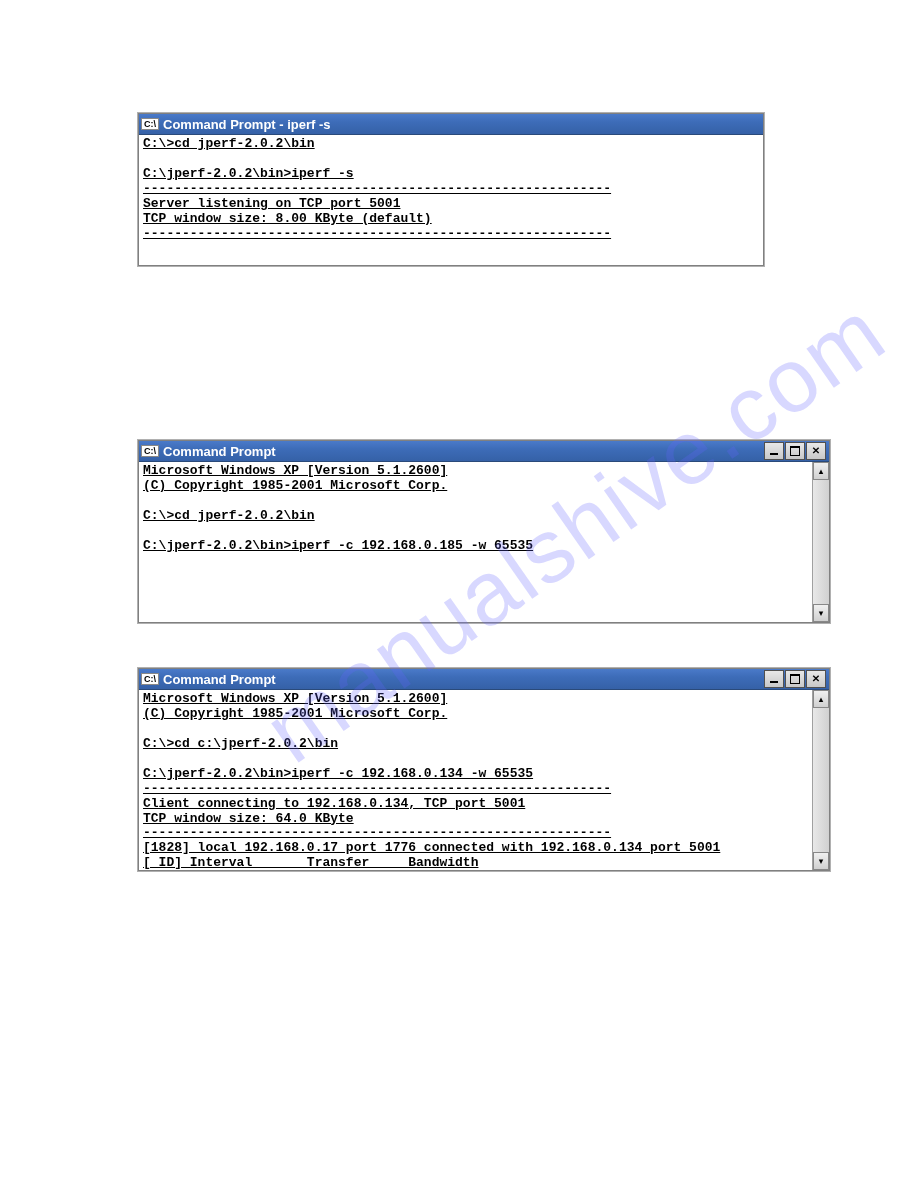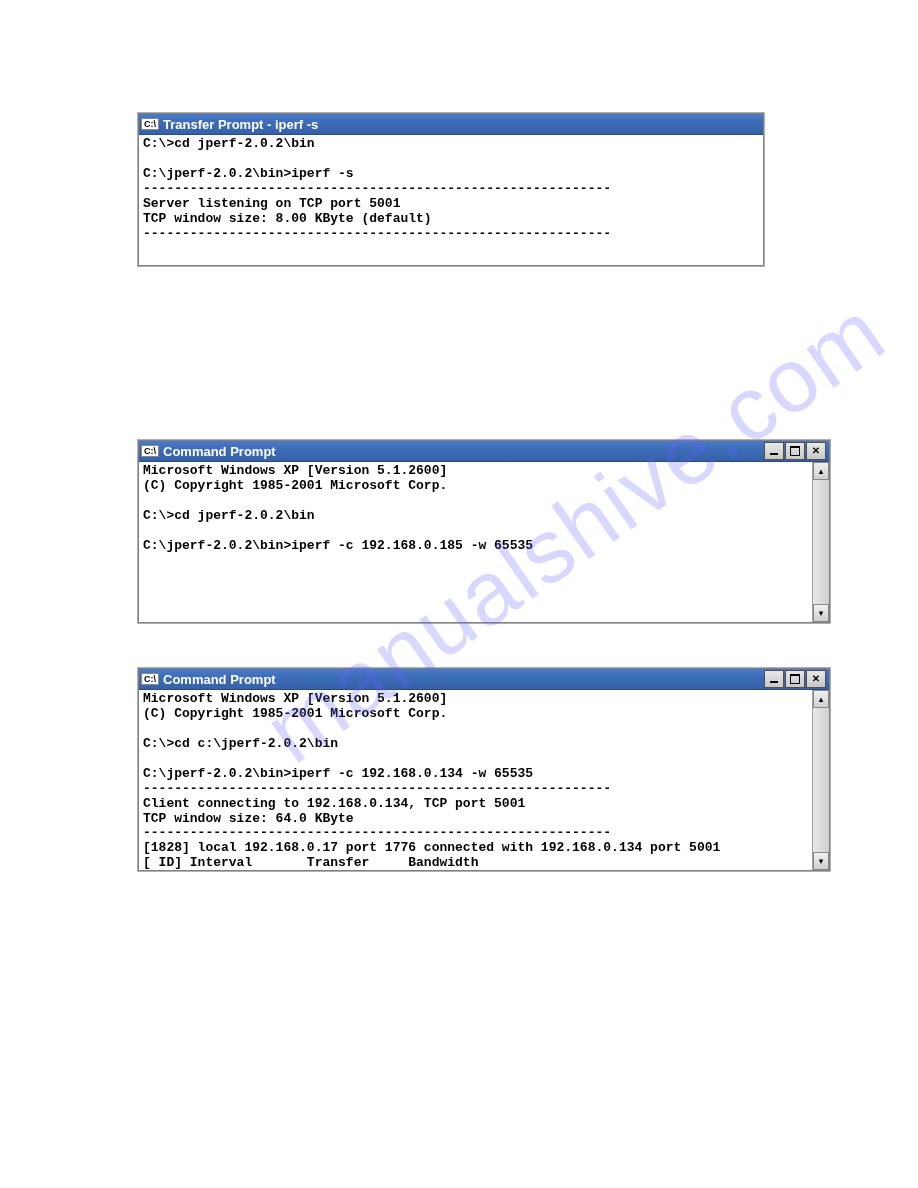--- a/index.html
+++ b/index.html
@@ -107,20 +107,21 @@
     flex:1 1 auto;
     background: #ffffff;
     color: #000000;
     font-family: "Courier New", monospace;
     font-size: 13px;
     font-weight: bold;
     line-height: 1.15;
     padding: 2px 4px;
     white-space: pre;
     overflow: hidden;
+    text-decoration: underline;
   }
   .scrollbar {
     width:16px;
     background: linear-gradient(to right,#e8e8e8,#d0d0d0);
     border-left:1px solid #a0a0a0;
     position:relative;
     display:flex;
     flex-direction:column;
   }
   .scroll-arrow{
@@ -150,21 +151,21 @@
 </style>
 </head>
 <body>
 <div class="page">
 
 <div class="watermark">manualshive.com</div>
 
 <div id="win1" class="window">
   <div class="titlebar">
     <span class="titlebar-label">C:\</span>
-    <span class="titlebar-title">Transfer Prompt - iperf -s</span>
+    <span class="titlebar-title">Command Prompt - iperf -s</span>
   </div>
   <div class="client">
     <div class="terminal">C:\&gt;cd jperf-2.0.2\bin
 
 C:\jperf-2.0.2\bin&gt;iperf -s
 ------------------------------------------------------------
 Server listening on TCP port 5001
 TCP window size: 8.00 KByte (default)
 ------------------------------------------------------------
 </div>

